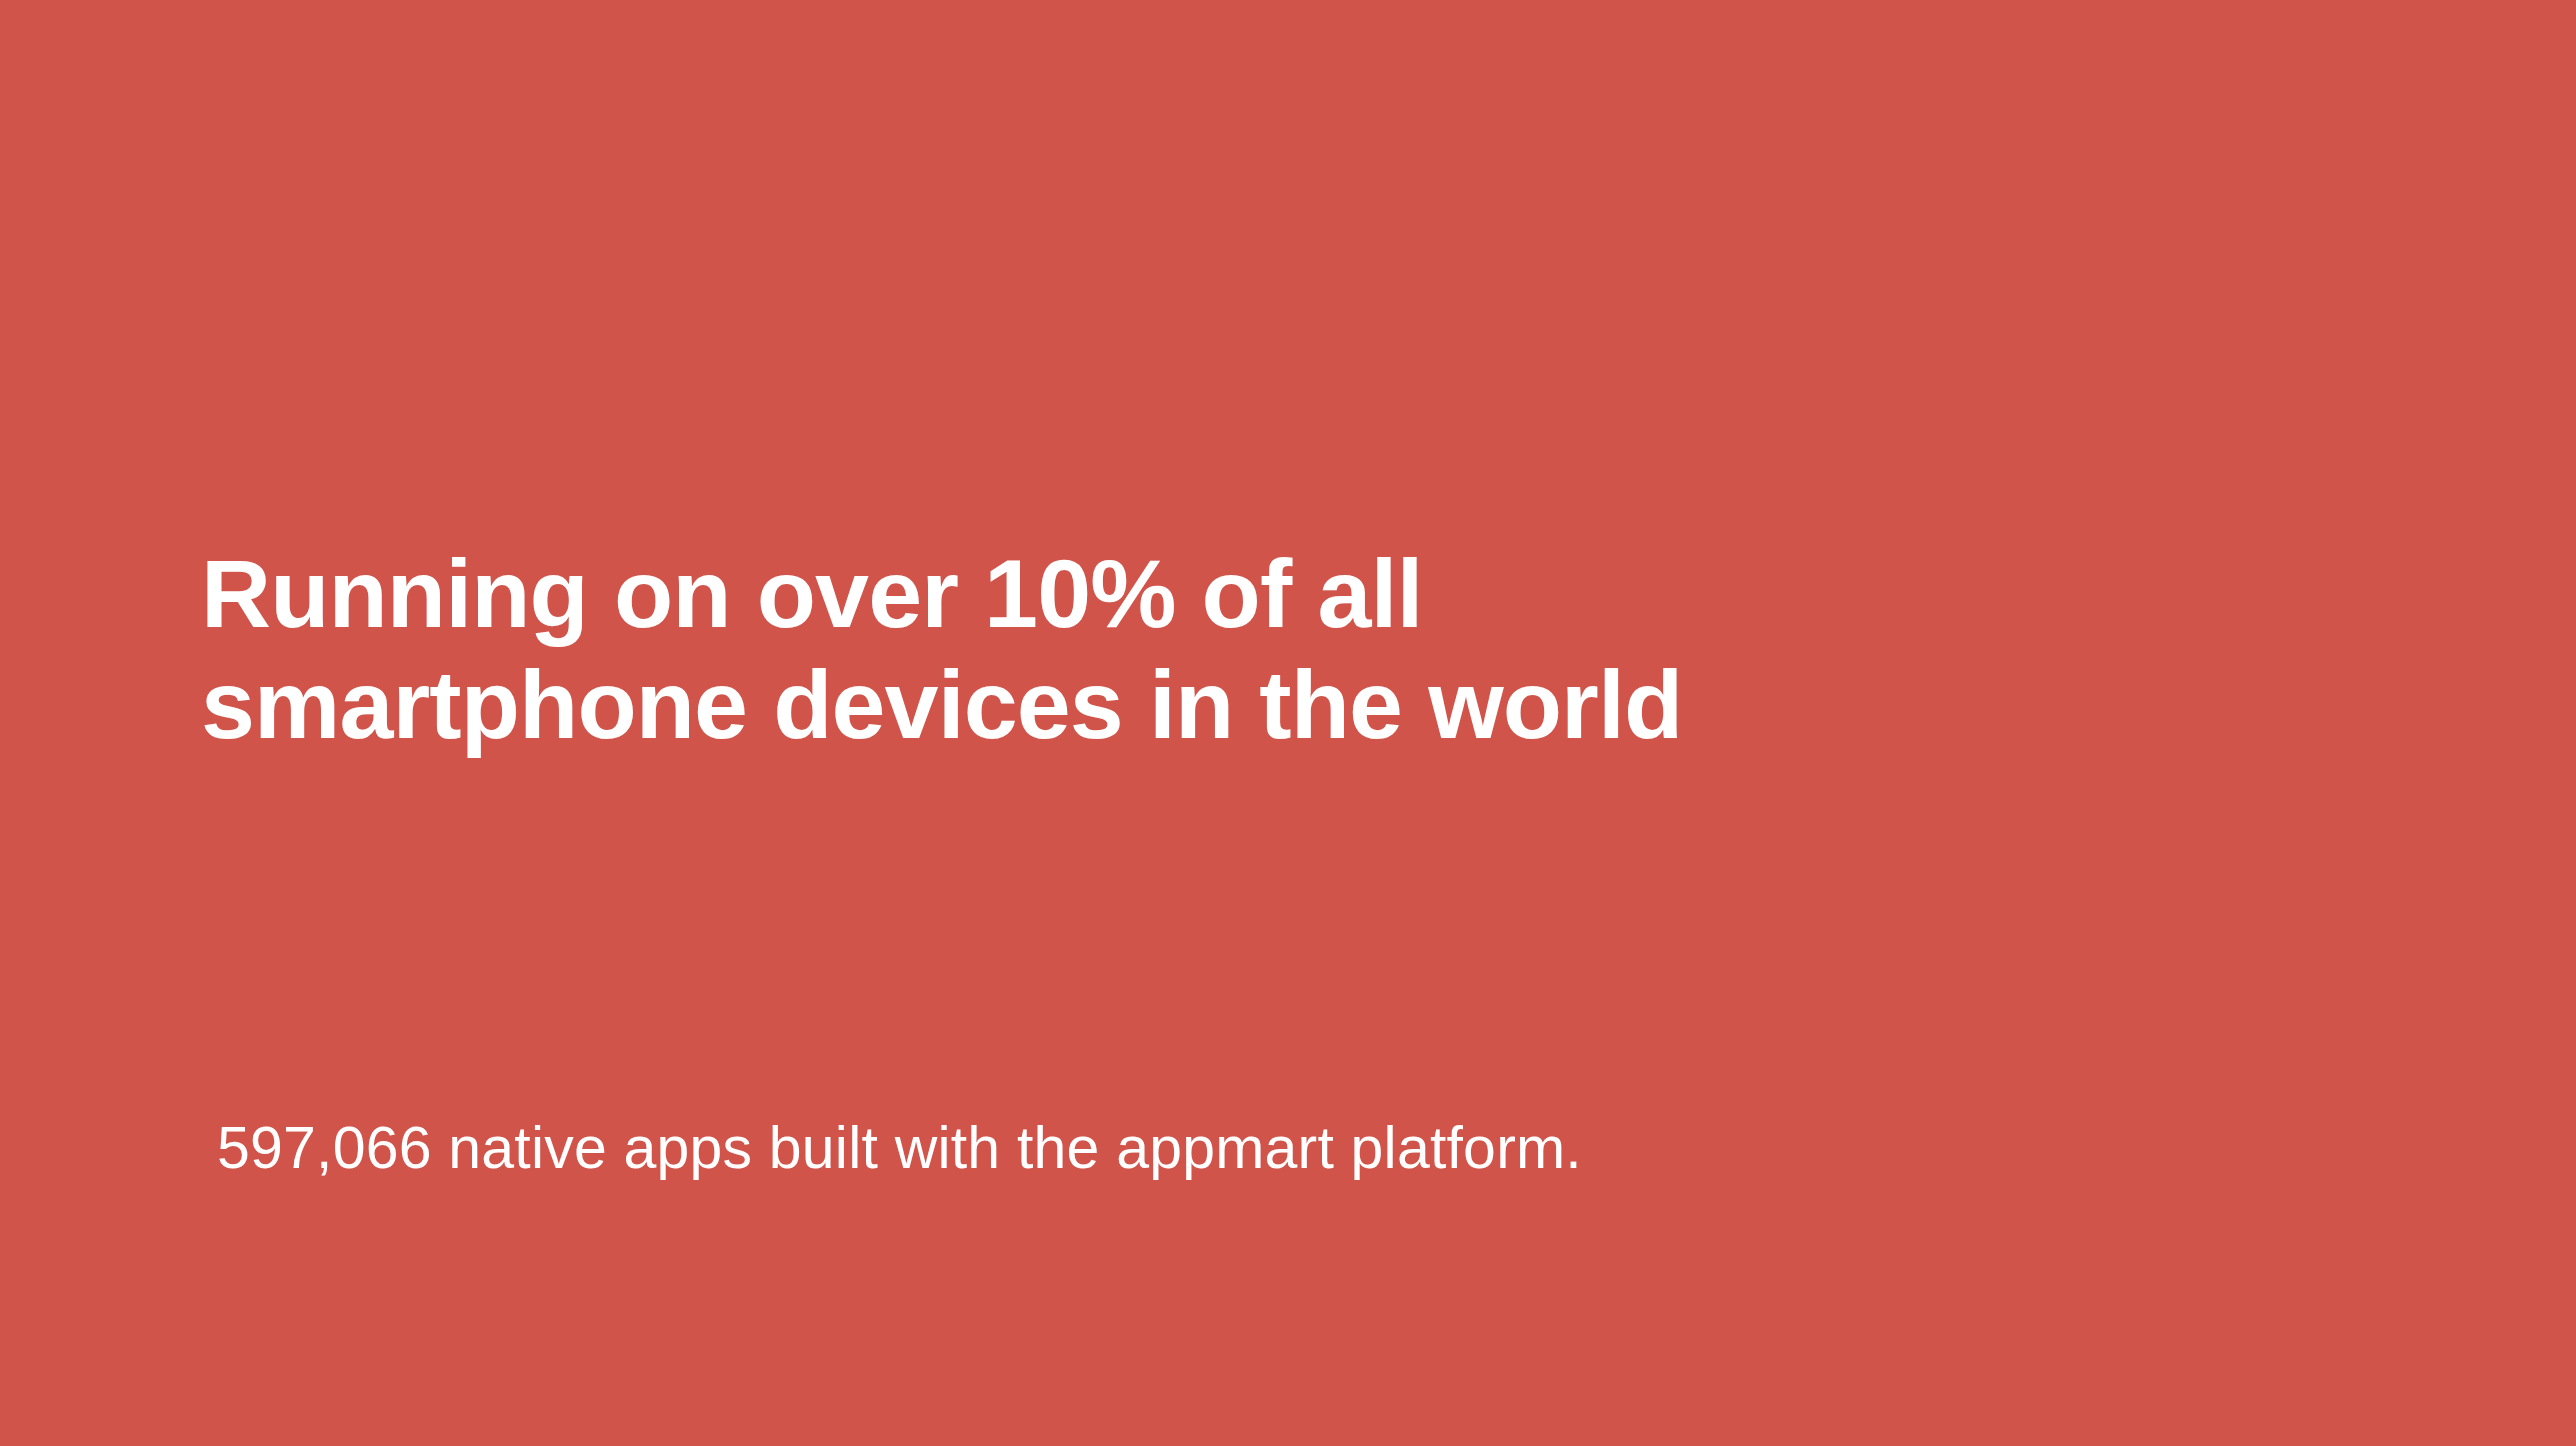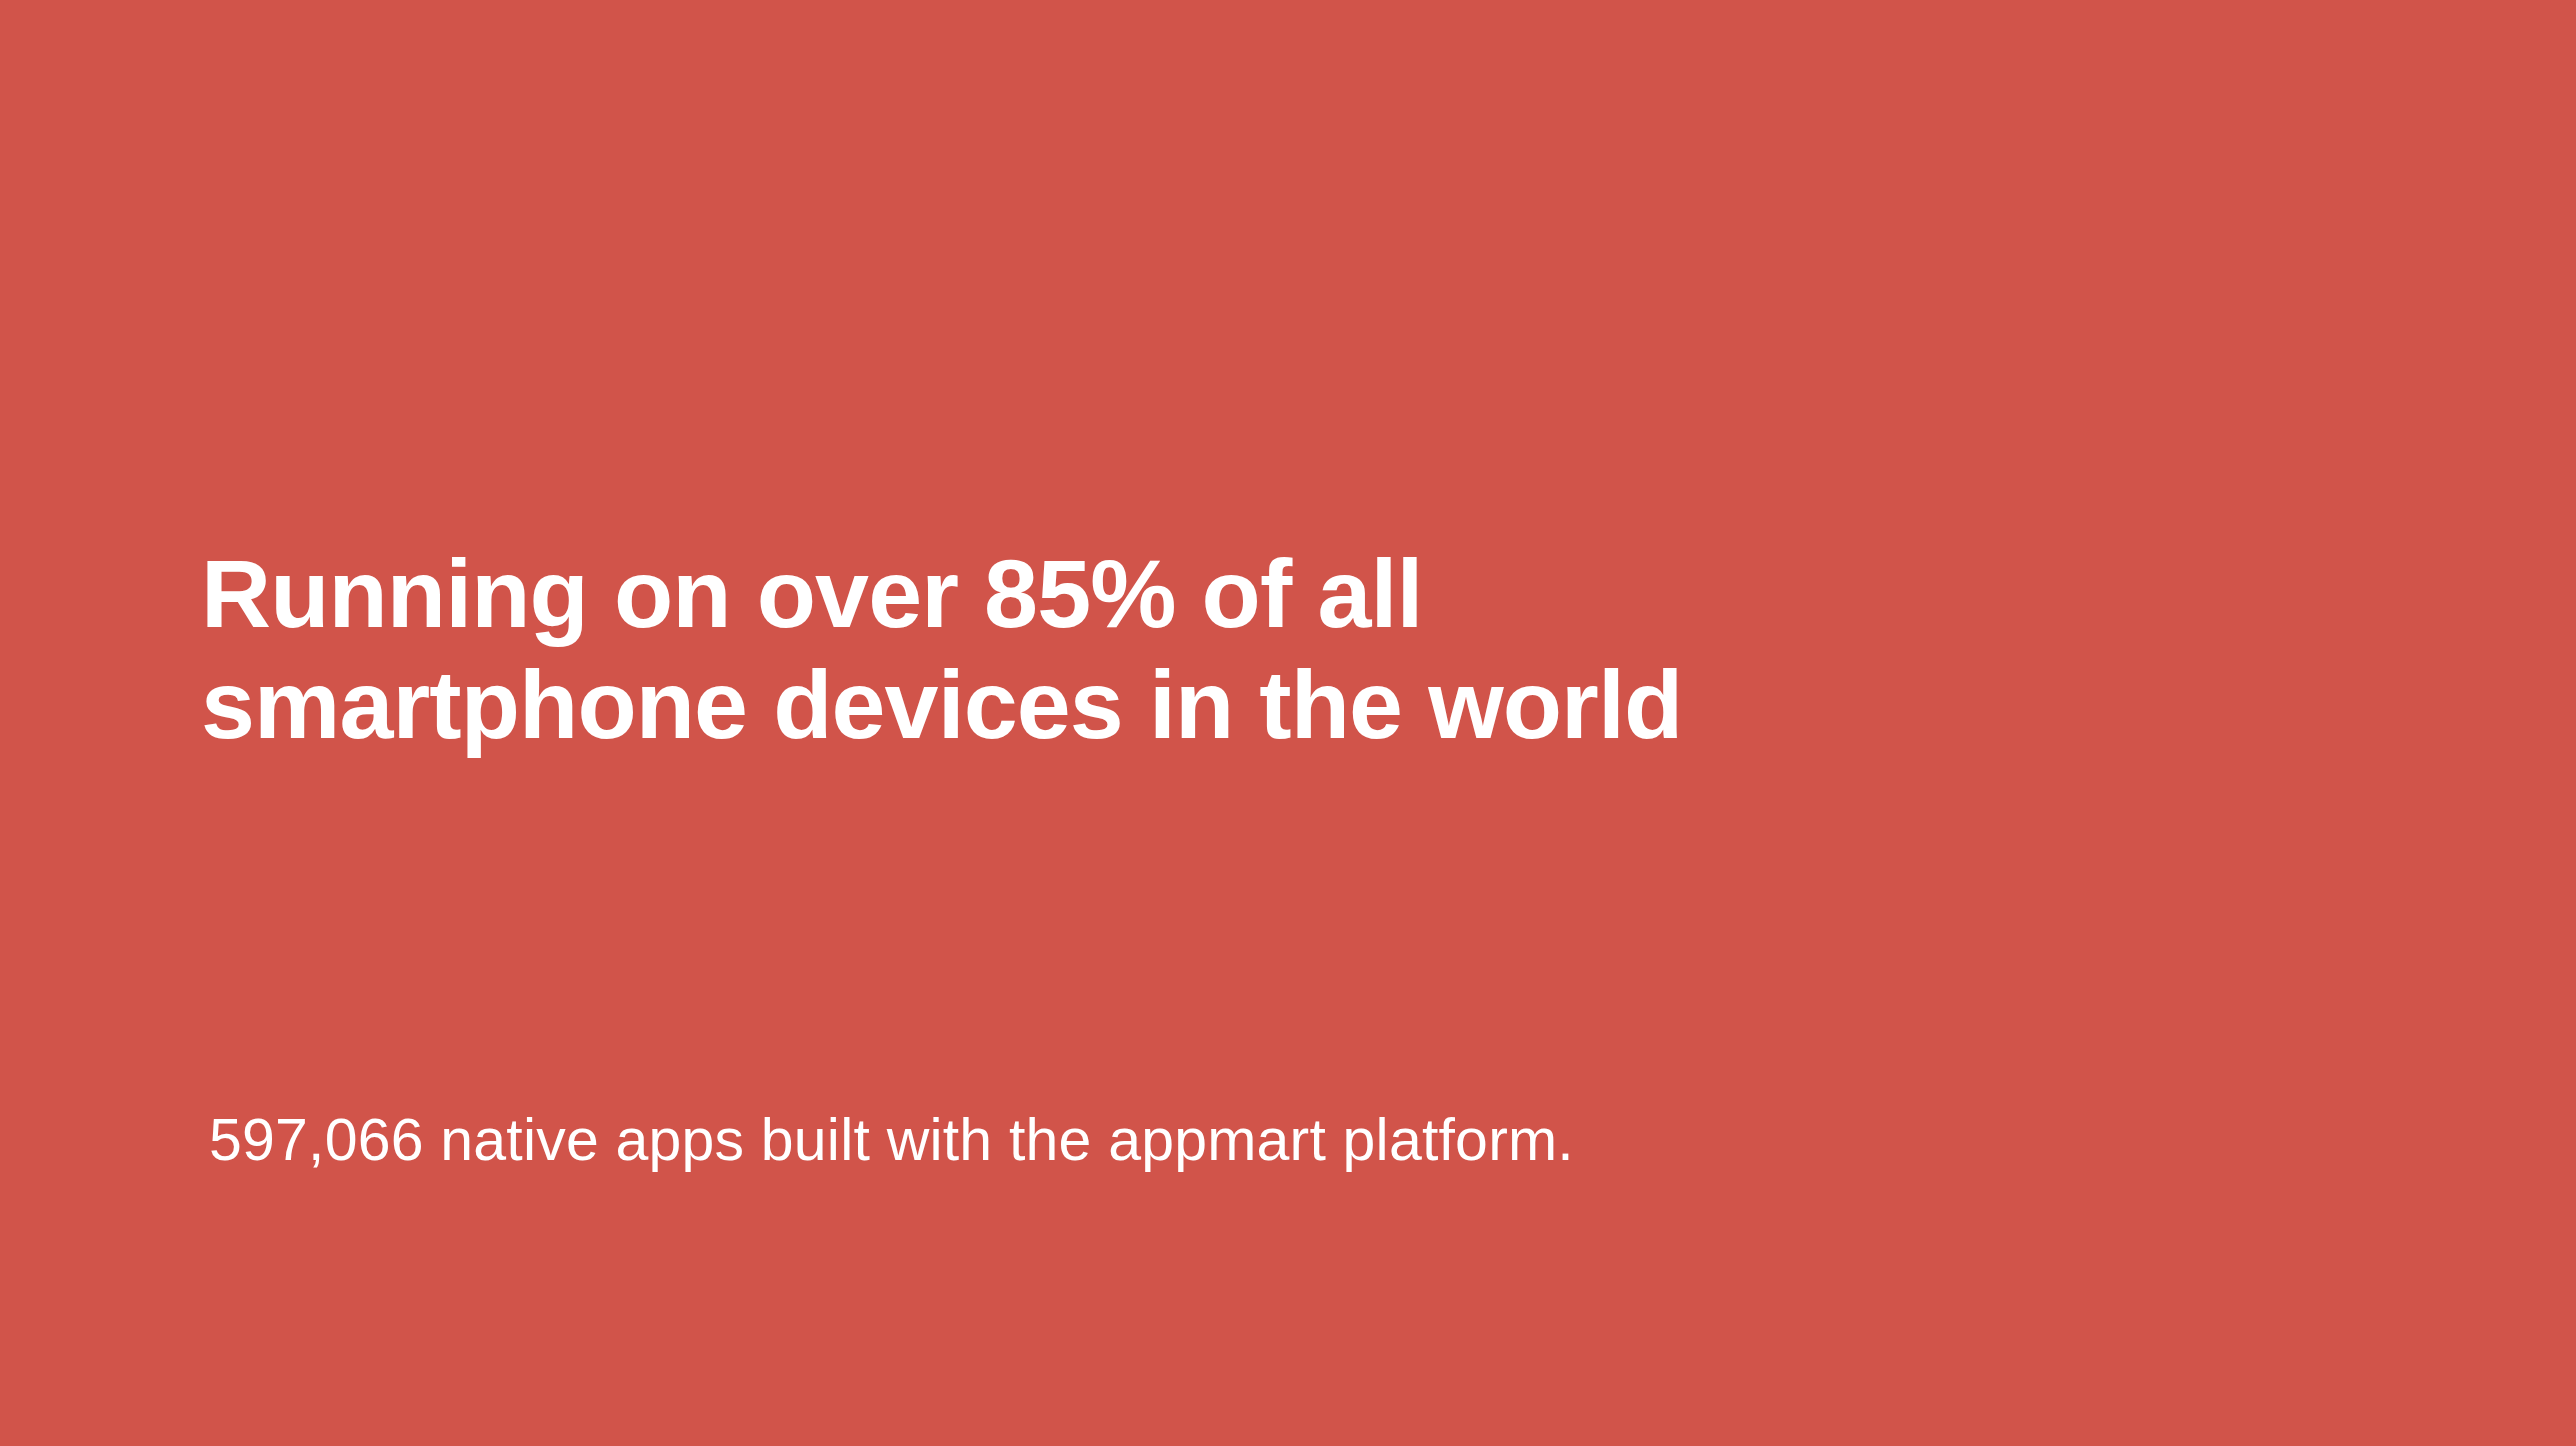--- a/index.html
+++ b/index.html
@@ -43,38 +43,38 @@
   }
 
   .subtext-block {
     position: absolute;
     left: 201px;
     top: 1095px;
     width: 2083px;
   }
 
   .subtext {
-    margin: 8px;
+    margin: 16px;
     color: #FFFFFF;
     font-family: "Liberation Sans", sans-serif;
     font-size: 59px;
     font-weight: 300;
     line-height: 75px;
     letter-spacing: 0.2px;
     text-align: left;
     white-space: nowrap;
   }
 </style>
 </head>
 <body>
 
 <div class="slide">
 
   <div class="content-block">
-    <h1 class="headline">Running on over 85% of all
+    <h1 class="headline">Running on over 10% of all
 smartphone devices in the world</h1>
   </div>
 
   <div class="subtext-block">
     <p class="subtext">597,066 native apps built with the appmart platform.</p>
   </div>
 
 </div>
 
 

